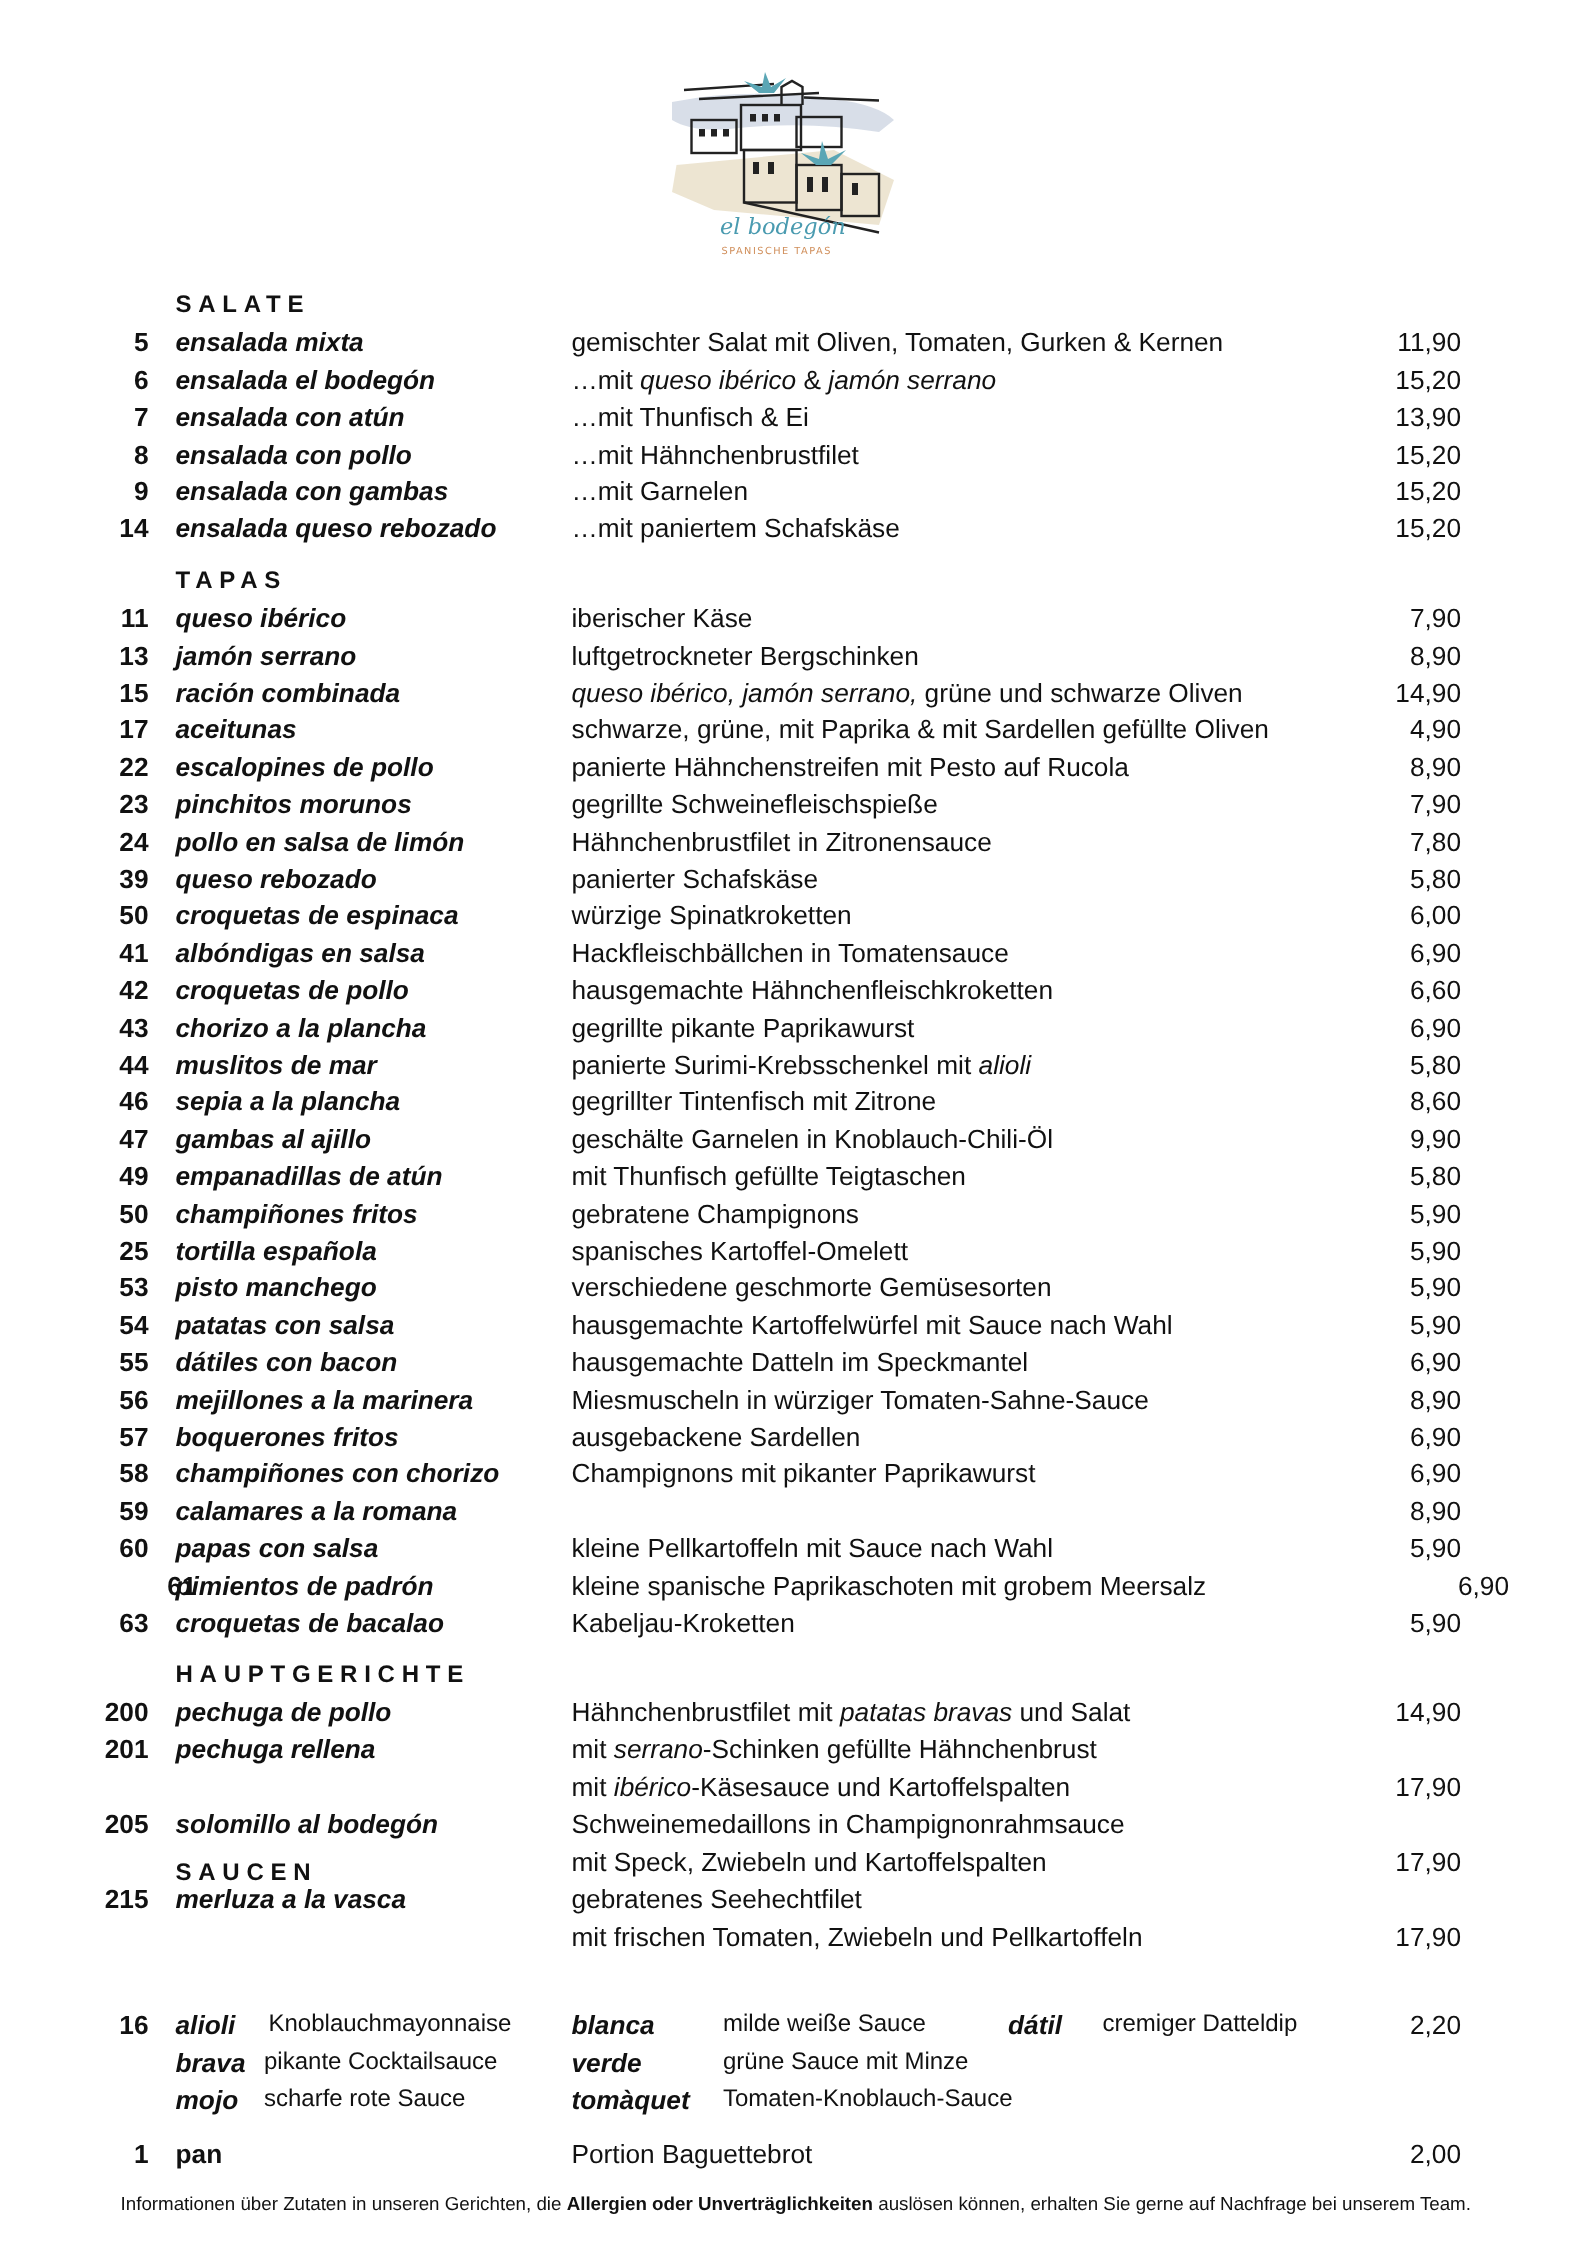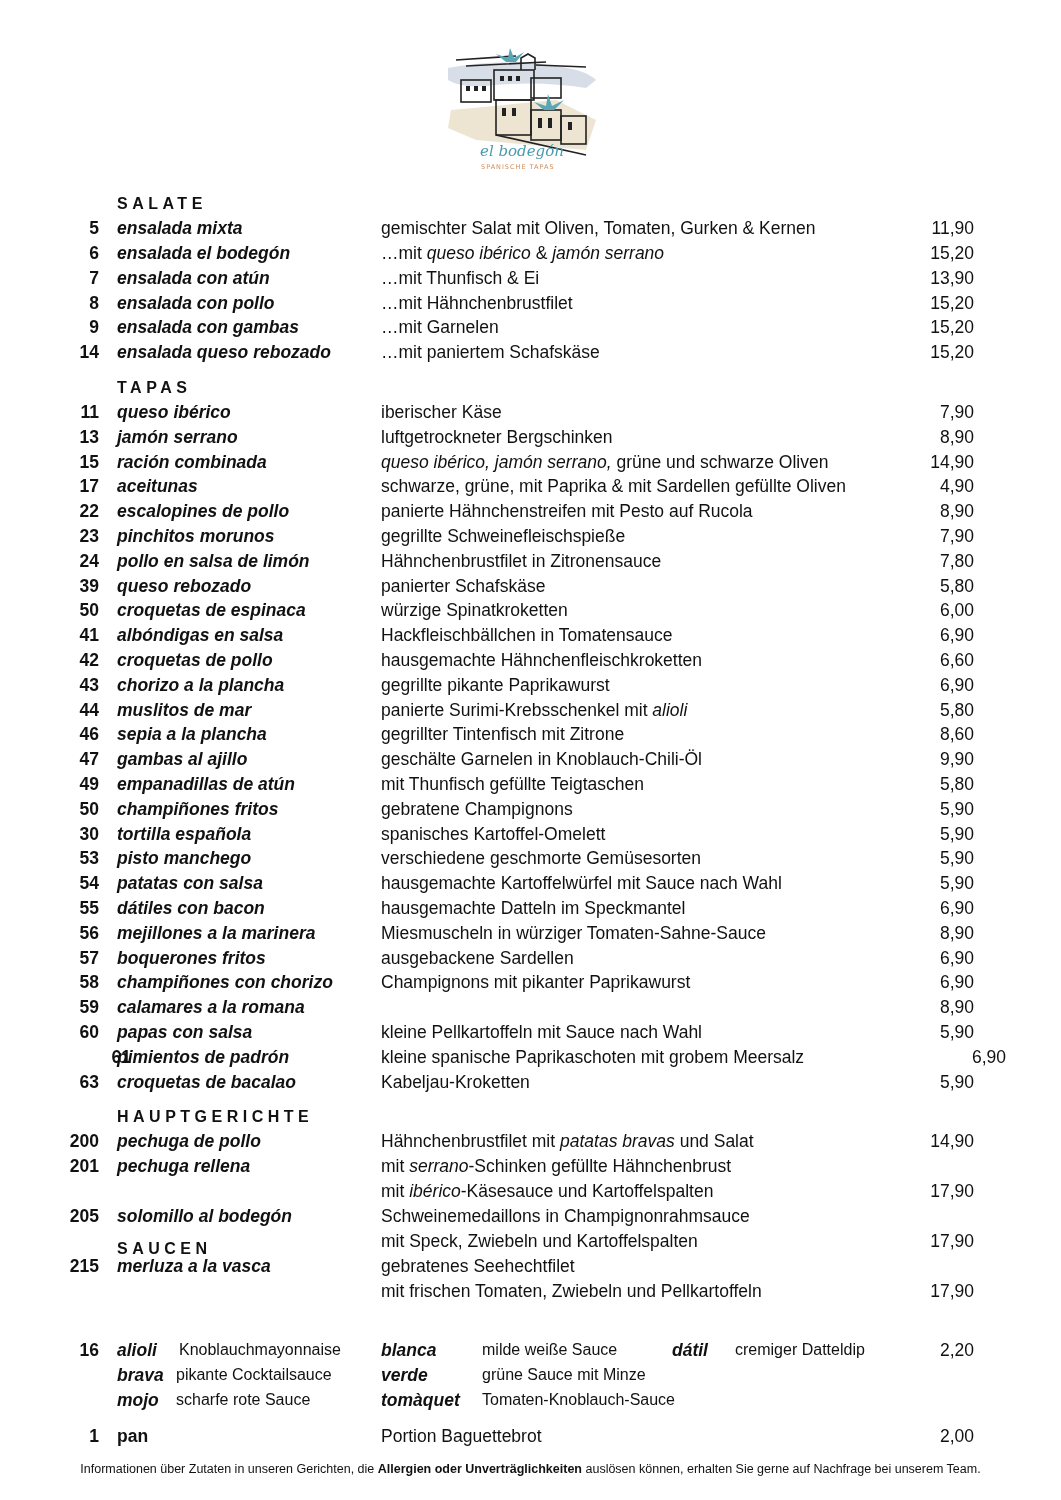--- a/index.html
+++ b/index.html
@@ -200,21 +200,21 @@
         <span class="desc">mit Thunfisch gefüllte Teigtaschen</span>
         <span class="price">5,80</span>
       </div>
       <div class="row" style="top: 796.8px;">
         <span class="num">50</span>
         <span class="name">champiñones fritos</span>
         <span class="desc">gebratene Champignons</span>
         <span class="price">5,90</span>
       </div>
       <div class="row" style="top: 821.6px;">
-        <span class="num">30</span>
+        <span class="num">25</span>
         <span class="name">tortilla española</span>
         <span class="desc">spanisches Kartoffel-Omelett</span>
         <span class="price">5,90</span>
       </div>
       <div class="row" style="top: 846.4px;">
         <span class="num">53</span>
         <span class="name">pisto manchego</span>
         <span class="desc">verschiedene geschmorte Gemüsesorten</span>
         <span class="price">5,90</span>
       </div>

